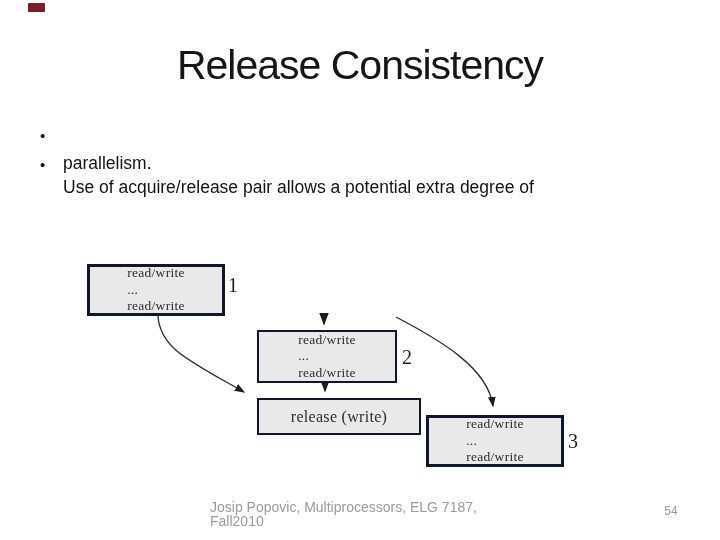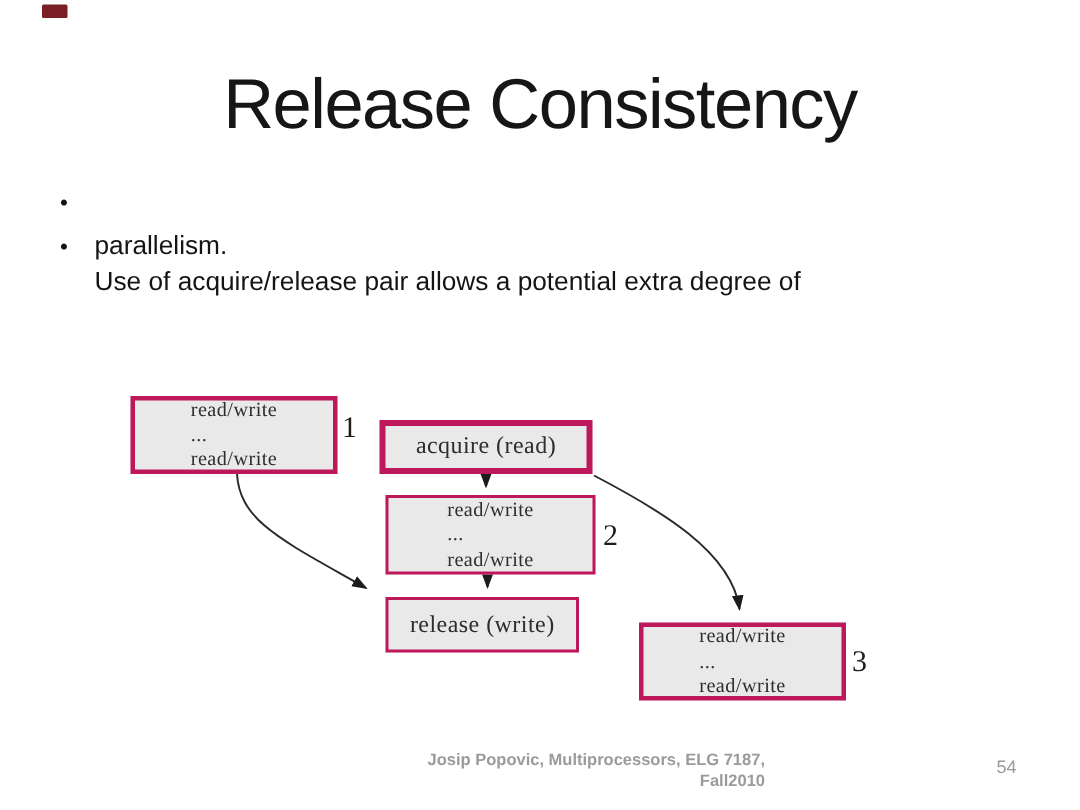--- a/index.html
+++ b/index.html
@@ -16,57 +16,57 @@
   .logo-mark {
     position: absolute; left: 28px; top: 3px;
     width: 17px; height: 9px;
     background: #7a2025; border-radius: 1px;
   }
 
   
   .slide-title {
     position: absolute; top: 42px; left: 0; width: 720px;
     text-align: center;
-    font-size: 47px; font-weight: 400; letter-spacing: -1px;
+    font-size: 41px; font-weight: 400; letter-spacing: -1px;
     color: #161616; line-height: 1.15;
   }
 
   
   .bullets { position: absolute; left: 40px; top: 123px; width: 620px; list-style: none; }
   .bullet-item { position: relative; padding-left: 23px; color: #141414;
     font-size: 17.5px; line-height: 23.5px; }
   .bullet-item + .bullet-item { margin-top: 29px; }
   .bullet-marker { position: absolute; left: 0; top: 1px; font-size: 15px; color: #141414; }
 
   
   .diagram { position: absolute; left: 80px; top: 260px; width: 520px; height: 218px;
     font-family: "Liberation Serif", "DejaVu Serif", serif; color: #2d2d2d; }
   .diagram svg.arrows { position: absolute; left: 0; top: 0; width: 520px; height: 218px; }
   .dbox {
     position: absolute; background: #e9e9e9;
-    border: 3px solid #be185d;
+    border: 3px solid #0f172a;
     display: flex; align-items: center; justify-content: center;
   }
   .dbox .multiline { text-align: left; font-size: 13.5px; line-height: 16.5px; letter-spacing: 0.3px; }
   .dbox .single { font-size: 16px; letter-spacing: 0.3px; }
   .box-p1      { left: 7px;   top: 4px;   width: 138px; height: 52px; border-width: 3px; }
   .box-acquire { left: 173px; top: 20px;  width: 142px; height: 36px; border-width: 4px; }
   .box-p2      { left: 177px; top: 70px;  width: 140px; height: 53px; border-width: 2px; }
-  .box-release { left: 177px; top: 138px; width: 129px; height: 37px; border-width: 2px; }
+  .box-release { left: 177px; top: 138px; width: 164px; height: 37px; border-width: 2px; }
   .box-p3      { left: 346px; top: 155px; width: 138px; height: 52px; border-width: 3px; }
   .dlabel { position: absolute; font-size: 20px; color: #1e1e1e; }
   .label-1 { left: 148px; top: 14px; }
   .label-2 { left: 322px; top: 86px; }
   .label-3 { left: 488px; top: 170px; }
 
   
   .footer-center {
     position: absolute; left: 50%; transform: translateX(-50%); top: 500px;
-    width: 300px; text-align: right;
-    font-size: 11px; line-height: 14px; color: #9b9b9b; font-weight: bold;
+    width: 300px; text-align: left;
+    font-size: 14px; line-height: 14px; color: #9b9b9b;
   }
   .page-number {
     position: absolute; left: 655px; top: 504px; width: 32px;
     font-size: 12px; color: #9b9b9b; text-align: center;
   }
 </style>
 </head>
 <body>
 
 <div class="slide">
@@ -102,23 +102,20 @@
 
     <div class="dbox box-p1">
       <div class="multiline">
         <div>read/write</div>
         <div>...</div>
         <div>read/write</div>
       </div>
     </div>
     <div class="dlabel label-1">1</div>
 
-    <div class="dbox box-acquire">
-      <div class="single">acquire (read)</div>
-    </div>
 
     <div class="dbox box-p2">
       <div class="multiline">
         <div>read/write</div>
         <div>...</div>
         <div>read/write</div>
       </div>
     </div>
     <div class="dlabel label-2">2</div>
 

